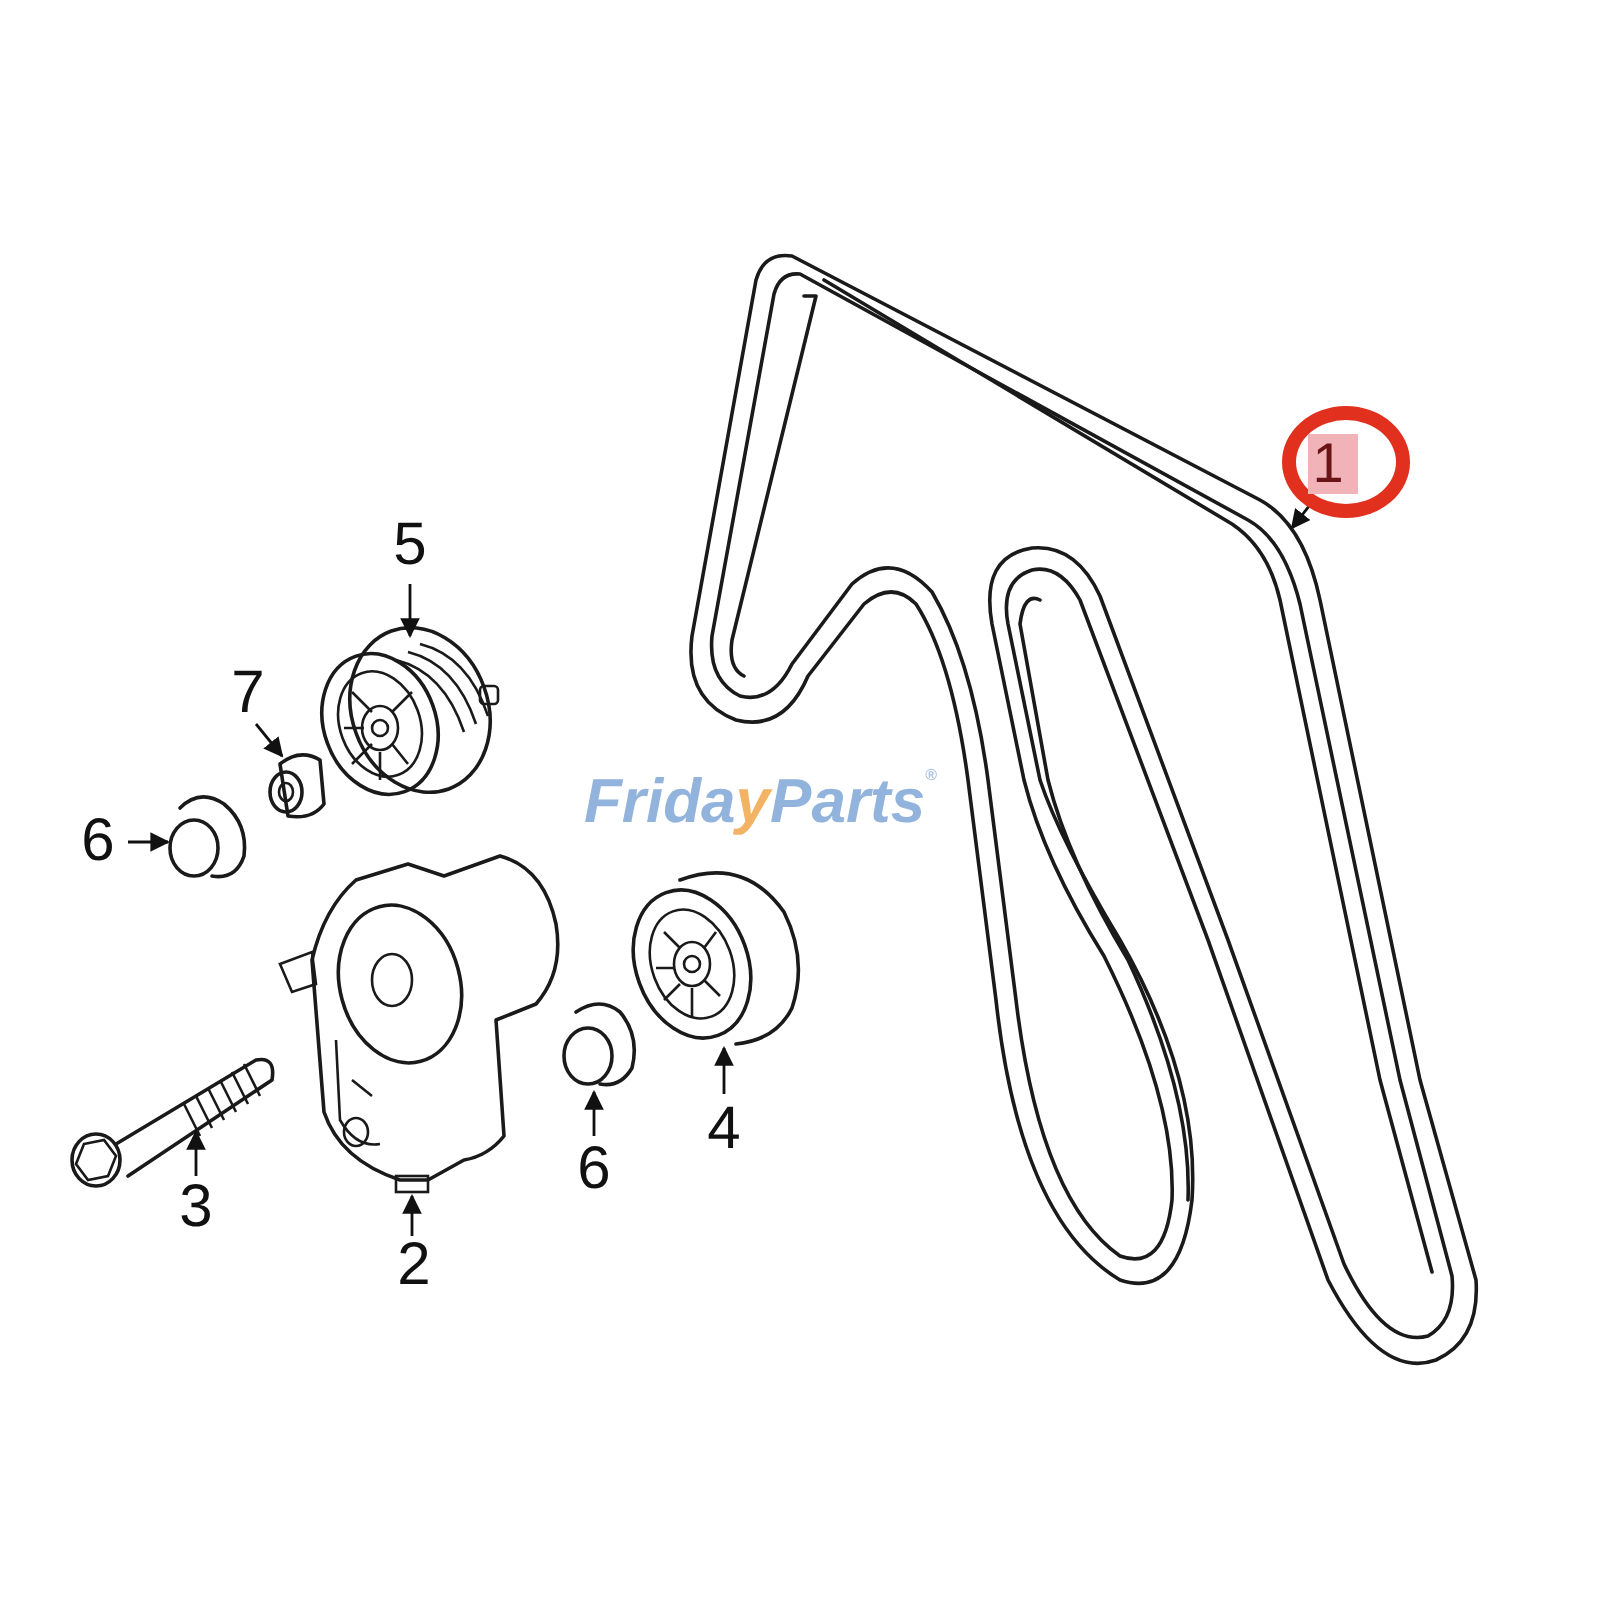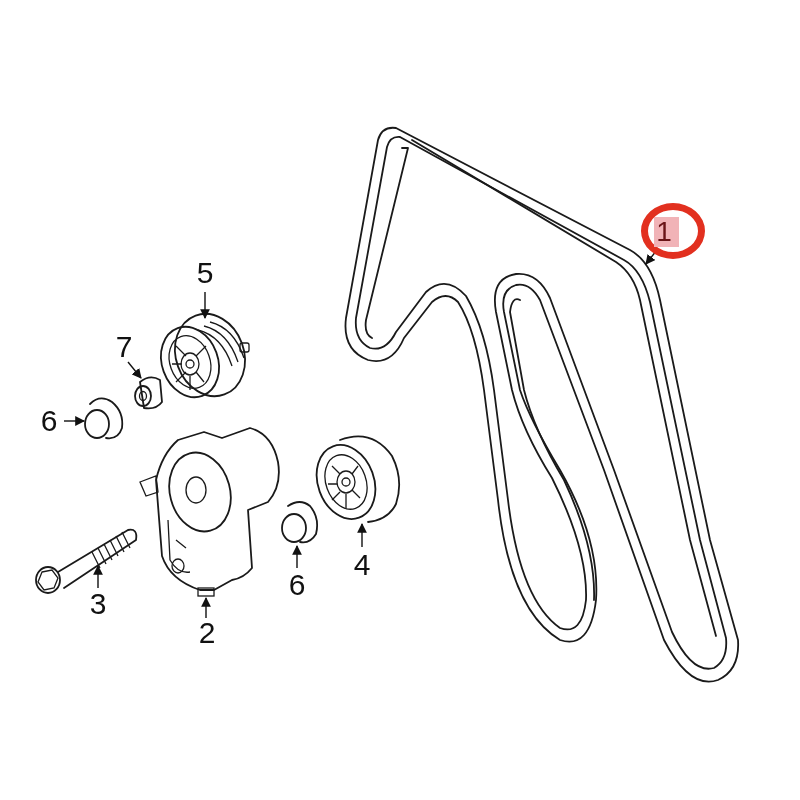--- a/index.html
+++ b/index.html
@@ -106,20 +106,23 @@
       <path class="ln" d="M340,440 Q372,428 392,456 Q404,480 396,504 Q388,520 368,522"></path>
       <ellipse class="ln" cx="346" cy="482" rx="28" ry="38" transform="rotate(-20 346 482)"></ellipse>
       <ellipse class="thin" cx="346" cy="482" rx="20" ry="28" transform="rotate(-20 346 482)"></ellipse>
       <ellipse class="thin" cx="346" cy="482" rx="9" ry="11"></ellipse>
       <circle class="thin" cx="346" cy="482" r="4"></circle>
       <path class="thin" d="M332,466 L340,474 M328,484 L337,484 M332,500 L340,492 M346,508 L346,494 M360,498 L352,490 M358,466 L352,474"></path>
     </g>
     <line x1="362" y1="547" x2="362" y2="524" stroke="#111" stroke-width="1.4" marker-end="url(#ah)"></line>
   </svg>
 
+  <div class="wm">
+    <span>Frida</span><span class="y">y</span><span>Parts</span><sup>®</sup>
+  </div>
 
   <div class="badge"></div>
   <div class="badge-hl"></div>
   <div class="badge-num">1</div>
 
   <div class="callout" style="left:207px;top:633px;">2</div>
   <div class="callout" style="left:98px;top:604px;">3</div>
   <div class="callout" style="left:362px;top:565px;">4</div>
   <div class="callout" style="left:205px;top:273px;">5</div>
   <div class="callout" style="left:49px;top:421px;">6</div>

